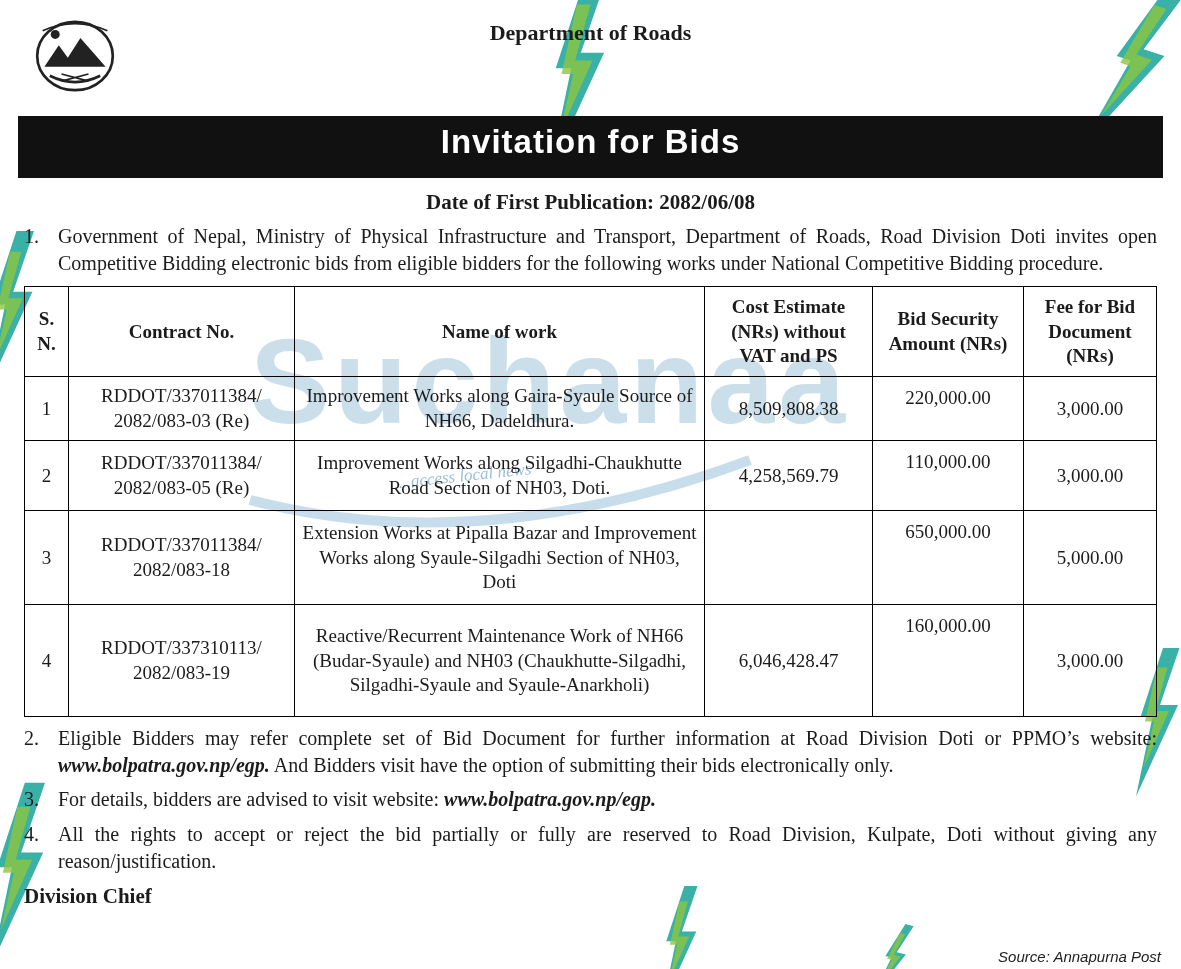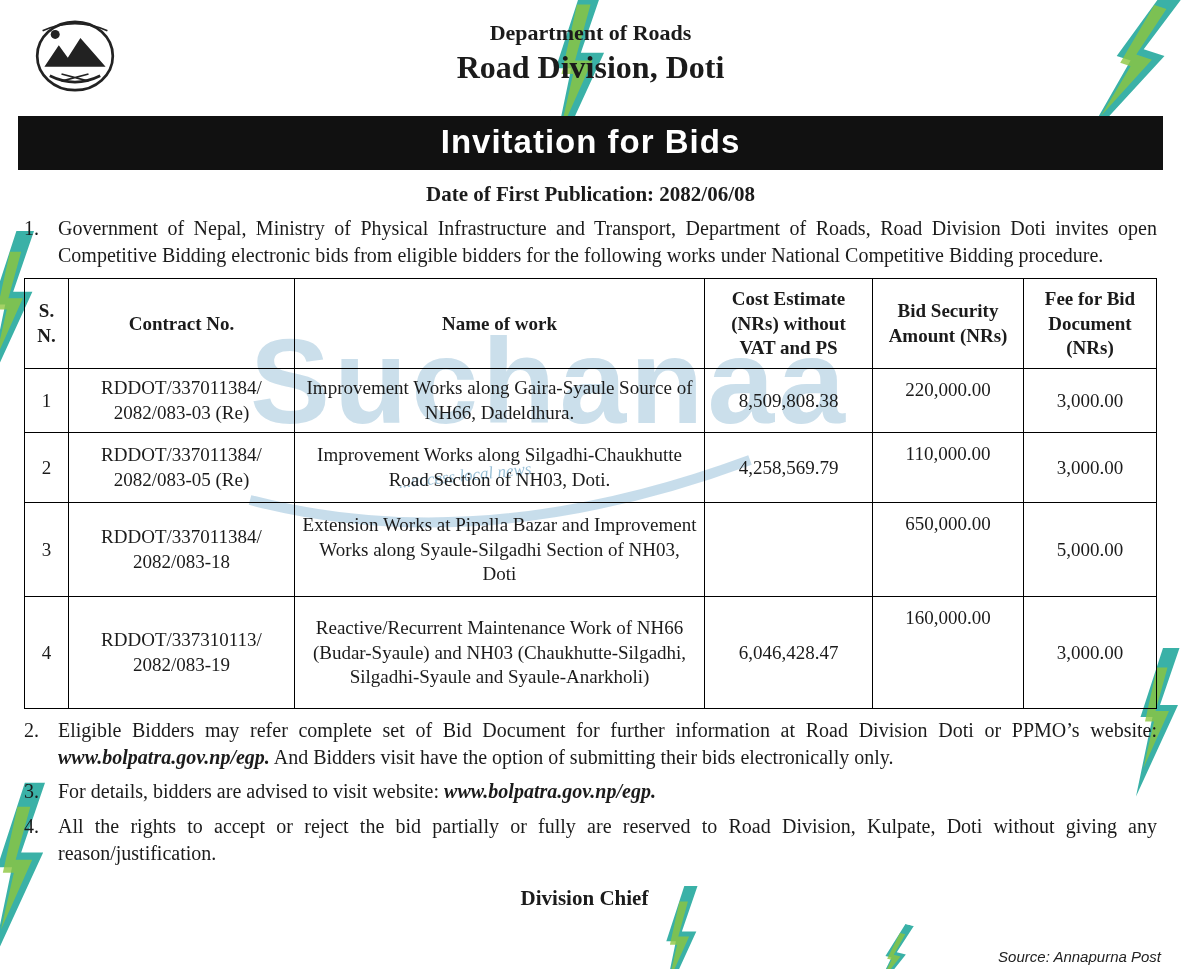--- a/index.html
+++ b/index.html
@@ -17,38 +17,38 @@
 
   .content { position:relative; z-index:1; padding:6px 24px 0 24px; }
 
   .header-row { position:relative; text-align:center; min-height:102px; }
   .logo { position:absolute; left:6px; top:2px; width:90px; height:96px; }
   .dept { font-size:22px; font-weight:bold; padding-top:14px; }
   .division { font-size:32px; font-weight:bold; margin-top:3px; }
 
   .banner { position:relative; z-index:2; background:#111111; color:#ffffff; text-align:center;
             font-family:"Liberation Sans", sans-serif; font-weight:bold; font-size:33px;
-            padding:7px 0 9px 0; margin:8px -6px 10px -6px; letter-spacing:1px; }
+            padding:7px 0 17px 0; margin:8px -6px 10px -6px; letter-spacing:1px; }
 
   .notice-no { text-align:center; font-size:22px; }
   .pub-date  { text-align:center; font-size:21px; font-weight:bold; margin-top:12px; }
 
   .para { display:flex; font-size:20px; line-height:1.33; margin-top:8px; text-align:justify; }
   .para .num { flex:0 0 34px; }
   .para .ptext { flex:1; }
 
   table { width:100%; border-collapse:collapse; margin-top:10px; font-size:19px; }
   th, td { border:1.6px solid #000; padding:3px 6px; text-align:center; vertical-align:middle; line-height:1.28; }
   th { font-weight:bold; }
   .c-contract { white-space:pre-line; }
   .c-security { vertical-align:top; padding-top:9px; }
 
   .notes { margin-top:6px; }
   .link { font-weight:bold; font-style:italic; }
-  .division-chief { text-align:center; font-weight:bold; font-size:21px; margin-top:20px; padding-right:12px; }
+  .division-chief { text-align:left; font-weight:bold; font-size:21px; margin-top:10px; padding-right:12px; }
   .source { position:absolute; right:20px; bottom:4px; z-index:2; font-family:"Liberation Sans", sans-serif;
             font-style:italic; font-size:15px; color:#222; }
 </style>
 </head>
 <body>
 
 <div class="page">
 
   <svg class="bolt" style="left:-14px; top:182px; width:48px; height:258px;" viewBox="0 0 60 200">
     <polygon points="38,0 8,92 24,92 2,198 58,76 34,76 60,0" fill="#17a398" opacity="0.85"></polygon>
@@ -90,21 +90,20 @@
     <div class="header-row">
       <svg class="logo" viewBox="0 0 100 100">
         <ellipse cx="50" cy="50" rx="42" ry="38" fill="none" stroke="#222" stroke-width="3"></ellipse>
         <path d="M16 62 L32 38 L42 52 L56 30 L84 62 Z" fill="#222"></path>
         <circle cx="28" cy="26" r="5" fill="#222"></circle>
         <path d="M22 72 Q50 86 78 72" stroke="#222" fill="none" stroke-width="3"></path>
         <path d="M14 22 Q50 6 86 22" stroke="#222" fill="none" stroke-width="2"></path>
         <path d="M35 78 L65 70 M35 70 L65 78" stroke="#222" stroke-width="2"></path>
       </svg>
       <div class="dept">Department of Roads</div>
-      <div class="division">Road Division, Doti</div>
     </div>
 
     <div class="banner">Invitation for Bids</div>
 
     <div class="pub-date">Date of First Publication: 2082/06/08</div>
 
     <div class="para">
       <span class="num">1.</span>
       <span class="ptext">Government of Nepal, Ministry of Physical Infrastructure and Transport, Department of Roads, Road Division Doti invites open Competitive Bidding electronic bids from eligible bidders for the following works under National Competitive Bidding procedure.</span>
     </div>

